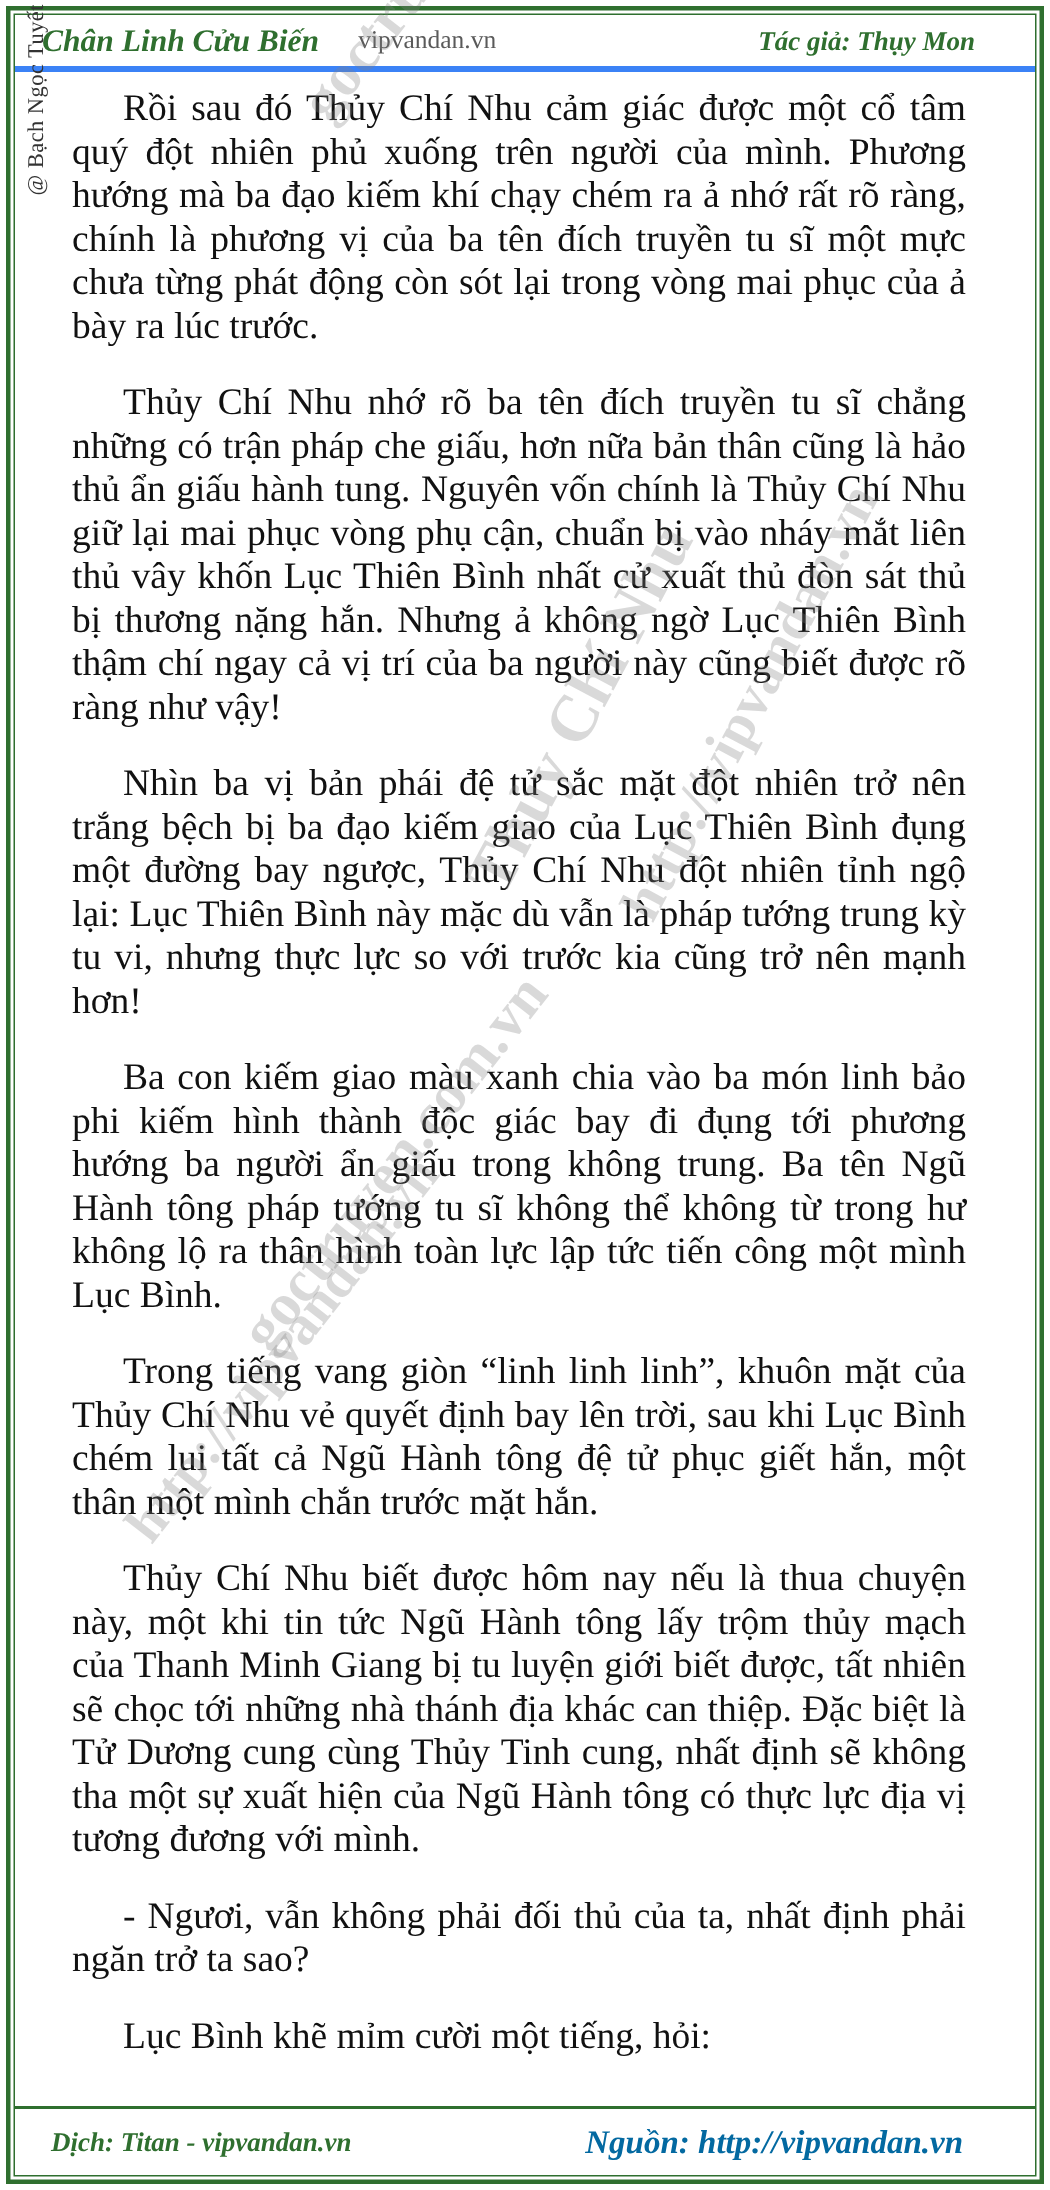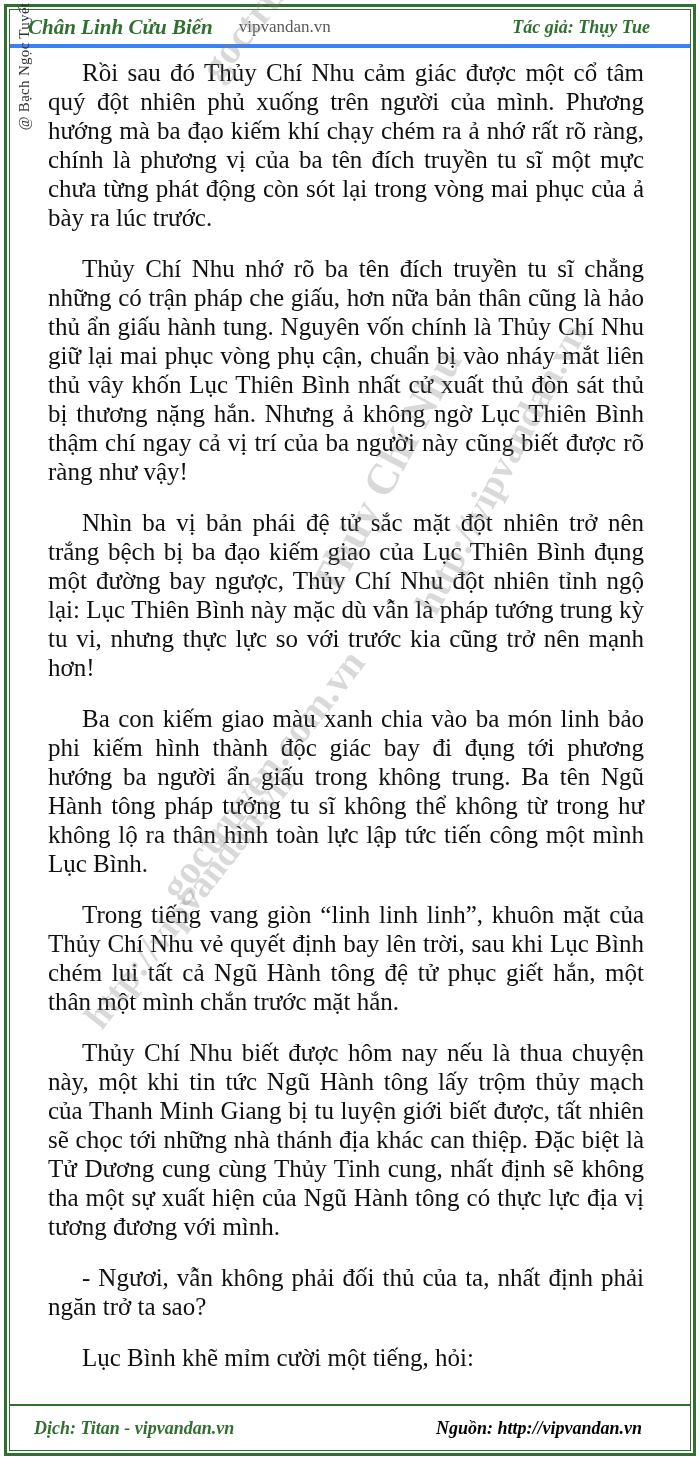--- a/index.html
+++ b/index.html
@@ -135,24 +135,24 @@
     gap: 18px;
   }
   .footer-left {
     font-size: 18px;
     font-style: italic;
     font-weight: bold;
     color: #2f6f2f;
     white-space: nowrap;
   }
   .footer-right {
-    font-size: 18px;
-    font-style: italic;
-    font-weight: bold;
-    color: #000000;
+    font-size: 22px;
+    font-style: italic;
+    font-weight: bold;
+    color: #0369a1;
     margin-left: auto;
     margin-right: 24px;
     white-space: nowrap;
   }
 
   
   .wm {
     position: absolute;
     color: rgba(130, 130, 130, 0.30);
     font-family: "Liberation Serif", serif;
@@ -201,21 +201,21 @@
 <body>
 
 <div class="page">
 
   <div class="frame-outer"></div>
   <div class="frame-inner"></div>
 
   <div class="header">
     <div class="header-title">Chân Linh Cửu Biến</div>
     <div class="header-site">vipvandan.vn</div>
-    <div class="header-author">Tác giả: Thụy Tue</div>
+    <div class="header-author">Tác giả: Thụy Mon</div>
   </div>
 
   <div class="sidebar-vertical">
     <span>@ Bạch Ngọc Tuyết</span>
   </div>
 
   <div class="content">
     <p>Rồi sau đó Thủy Chí Nhu cảm giác được một cổ tâm quý đột nhiên phủ xuống trên người của mình. Phương hướng mà ba đạo kiếm khí chạy chém ra ả nhớ rất rõ ràng, chính là phương vị của ba tên đích truyền tu sĩ một mực chưa từng phát động còn sót lại trong vòng mai phục của ả bày ra lúc trước.</p>
     <p>Thủy Chí Nhu nhớ rõ ba tên đích truyền tu sĩ chẳng những có trận pháp che giấu, hơn nữa bản thân cũng là hảo thủ ẩn giấu hành tung. Nguyên vốn chính là Thủy Chí Nhu giữ lại mai phục vòng phụ cận, chuẩn bị vào nháy mắt liên thủ vây khốn Lục Thiên Bình nhất cử xuất thủ đòn sát thủ bị thương nặng hắn. Nhưng ả không ngờ Lục Thiên Bình thậm chí ngay cả vị trí của ba người này cũng biết được rõ ràng như vậy!</p>
     <p>Nhìn ba vị bản phái đệ tử sắc mặt đột nhiên trở nên trắng bệch bị ba đạo kiếm giao của Lục Thiên Bình đụng một đường bay ngược, Thủy Chí Nhu đột nhiên tỉnh ngộ lại: Lục Thiên Bình này mặc dù vẫn là pháp tướng trung kỳ tu vi, nhưng thực lực so với trước kia cũng trở nên mạnh hơn!</p>

